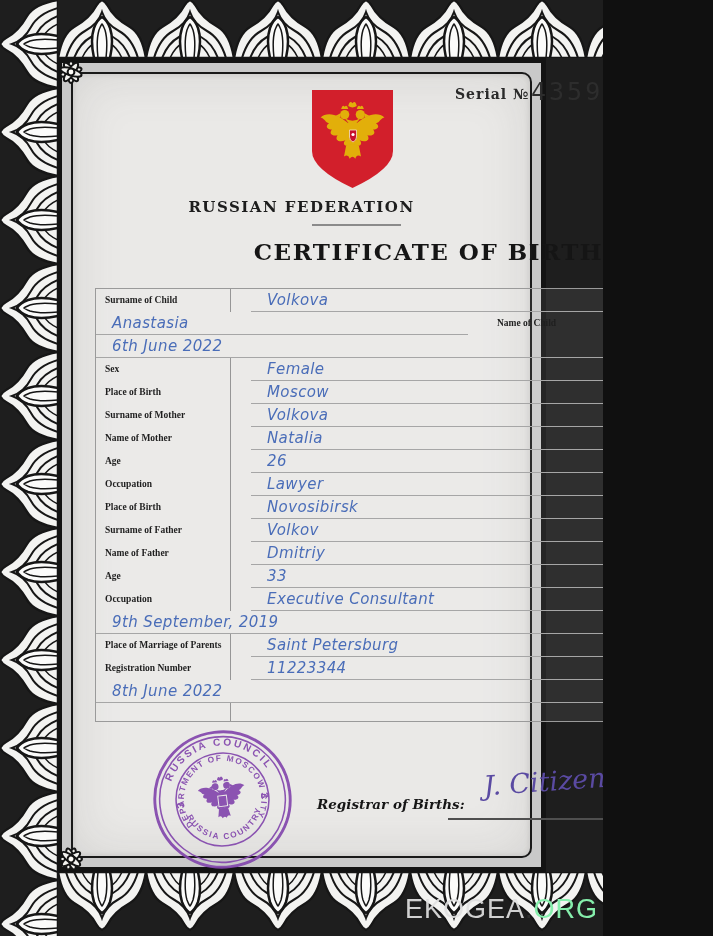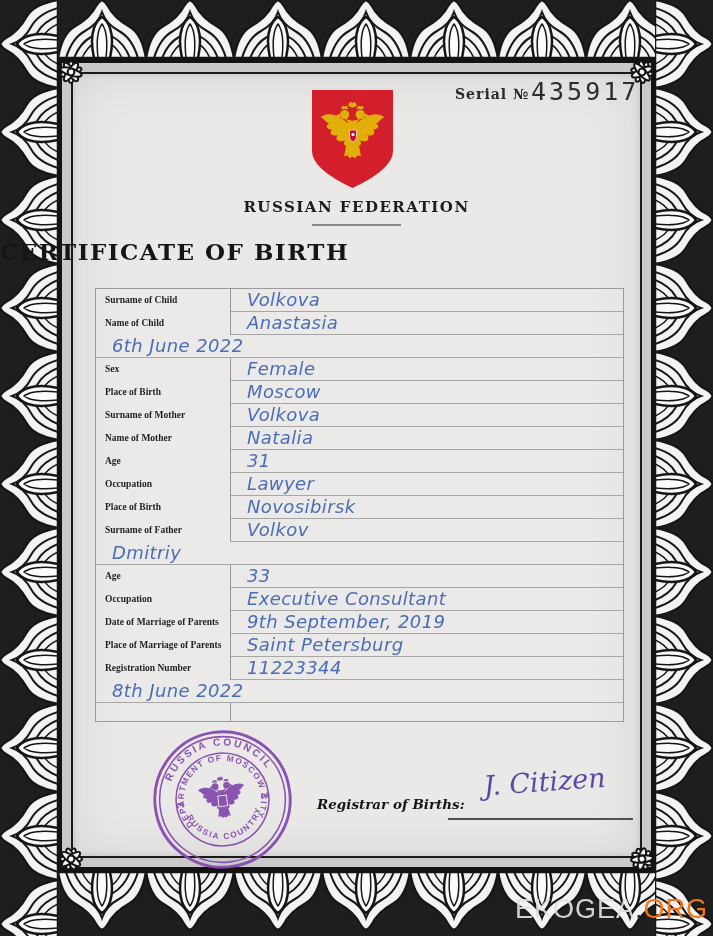--- a/index.html
+++ b/index.html
@@ -1,54 +1,54 @@
 <!DOCTYPE html>
 <html><head>
 <meta charset="utf-8">
 <style>
   html,body{margin:0;padding:0;background:#101010;}
-  .page{position:relative;width:713px;height:936px;background:#1e1e1e;overflow:hidden;
+  .page{position:relative;width:603px;height:936px;background:#1e1e1e;overflow:hidden;
         font-family:"DejaVu Serif",serif;}
   .lace{position:absolute;inset:0;z-index:0;}
   .bar{position:absolute;left:57px;top:58px;right:57px;bottom:64px;background:#131313;z-index:1;}
   .margin-band{position:absolute;inset:5px;background:#c9c9c9;}
   .paper{position:absolute;inset:9px;background:#eae9e7;border:2px solid #191919;border-radius:10px;
          box-shadow:inset 0 0 50px rgba(90,90,90,.15), inset 0 0 6px rgba(0,0,0,.12);}
   .content{position:absolute;inset:0;z-index:3;}
   .corner-flower{position:absolute;width:26px;height:26px;z-index:4;}
   .emblem{position:absolute;left:310px;top:89px;width:85px;height:100px;}
   .serial{position:absolute;left:455px;top:86px;font-size:14px;letter-spacing:1px;color:#2a2a2a;font-weight:700;}
   .serial-number{position:absolute;left:531px;top:77px;font-family:"DejaVu Sans Mono",monospace;
         font-size:25px;letter-spacing:3px;color:#2d2d2d;}
   .country{position:absolute;left:0;right:0;top:198px;text-align:center;font-size:15px;font-weight:700;
         letter-spacing:1.5px;color:#1d1d1d;}
   .divider{position:absolute;left:312px;top:224px;width:89px;height:2px;background:#8b8b8b;}
-  .title{position:absolute;left:0;right:0;top:238px;text-align:left;font-size:23px;font-weight:700;
+  .title{position:absolute;left:0;right:0;top:238px;text-align:right;font-size:23px;font-weight:700;
         letter-spacing:1.5px;color:#151515;}
   .table{position:absolute;left:95px;top:288px;width:527px;border:1px solid #9a9a9a;background:rgba(255,255,255,.08);}
-  .row{display:flex;height:23px;}
+  .row{display:flex;height:23px;gap:20px;}
   .cell{box-sizing:border-box;}
   .cell.label{width:135px;border-right:1px solid #969696;padding-left:9px;
         font-family:"Liberation Serif","DejaVu Serif",serif;font-size:9.5px;font-weight:700;color:#1f1f1f;
         line-height:23px;white-space:nowrap;overflow:hidden;}
   .cell.value{flex:1;border-bottom:1px solid #a6a6a6;padding-left:16px;
-        font-family:"DejaVu Sans",sans-serif;font-style:italic;font-size:18px;color:#4a6db8;
+        font-family:"DejaVu Sans",sans-serif;font-style:italic;font-size:15px;color:#4a6db8;
         letter-spacing:.4px;line-height:22px;white-space:nowrap;}
   .row.spacer{height:18px;}
   .row.spacer .cell.value{border-bottom:none;}
   .stamp{position:absolute;left:150px;top:727px;width:145px;height:145px;opacity:.92;transform:rotate(-7deg);}
   .registrar-label{position:absolute;left:317px;top:796px;font-size:13.5px;font-weight:700;color:#161616;font-style:italic;}
   .sig-line{position:absolute;left:448px;top:818px;width:185px;height:2px;background:#4f4f4f;}
   .signature{position:absolute;left:452px;top:766px;width:185px;text-align:center;font-style:italic;
         font-size:27px;color:#5a4aa2;transform:rotate(-4deg);font-family:"DejaVu Serif",serif;}
   .watermark{position:absolute;top:894px;right:5px;z-index:6;font-family:"Liberation Sans","DejaVu Sans",sans-serif;
         font-size:27px;letter-spacing:1px;}
   .wm-name{color:rgba(225,225,225,.92);}
   .wm-dot{color:#2e2e2e;}
-  .wm-tld{color:#f97316;}
+  .wm-tld{color:#86efac;}
 </style>
 </head>
 <body>
 
 <div class="page">
 
   <svg class="lace" width="713" height="936" aria-hidden="true">
     <defs>
       <g id="motif">
         <path d="M0 58 Q4 34 16 27 Q32 18 38 6 Q40 2 44 0 Q48 2 50 6 Q56 18 72 27 Q84 34 88 58 Z" fill="#f3f3f1" stroke="#161616" stroke-width="2.5"></path>
@@ -145,22 +145,22 @@
     <div class="title">CERTIFICATE OF BIRTH</div>
 
     <div class="table">
 
         <div class="row">
           <div class="cell label">Surname of Child</div>
           <div class="cell value">Volkova</div>
         </div>
 
         <div class="row">
+          <div class="cell value">Anastasia</div>
           <div class="cell label">Name of Child</div>
-          <div class="cell value">Anastasia</div>
         </div>
 
         <div class="row">
           <div class="cell value">6th June 2022</div>
         </div>
 
         <div class="row">
           <div class="cell label">Sex</div>
           <div class="cell value">Female</div>
         </div>
@@ -175,54 +175,54 @@
           <div class="cell value">Volkova</div>
         </div>
 
         <div class="row">
           <div class="cell label">Name of Mother</div>
           <div class="cell value">Natalia</div>
         </div>
 
         <div class="row">
           <div class="cell label">Age</div>
-          <div class="cell value">31</div>
+          <div class="cell value">26</div>
         </div>
 
         <div class="row">
           <div class="cell label">Occupation</div>
           <div class="cell value">Lawyer</div>
         </div>
 
         <div class="row">
           <div class="cell label">Place of Birth</div>
           <div class="cell value">Novosibirsk</div>
         </div>
 
         <div class="row">
           <div class="cell label">Surname of Father</div>
           <div class="cell value">Volkov</div>
         </div>
 
         <div class="row">
+          <div class="cell label">Name of Father</div>
           <div class="cell value">Dmitriy</div>
         </div>
 
         <div class="row">
           <div class="cell label">Age</div>
           <div class="cell value">33</div>
         </div>
 
         <div class="row">
           <div class="cell label">Occupation</div>
           <div class="cell value">Executive Consultant</div>
         </div>
 
         <div class="row">
-          <div class="cell label">Date of Marriage of Parents</div>
           <div class="cell value">9th September, 2019</div>
         </div>
 
         <div class="row">
           <div class="cell label">Place of Marriage of Parents</div>
           <div class="cell value">Saint Petersburg</div>
         </div>
 
         <div class="row">
           <div class="cell label">Registration Number</div>

